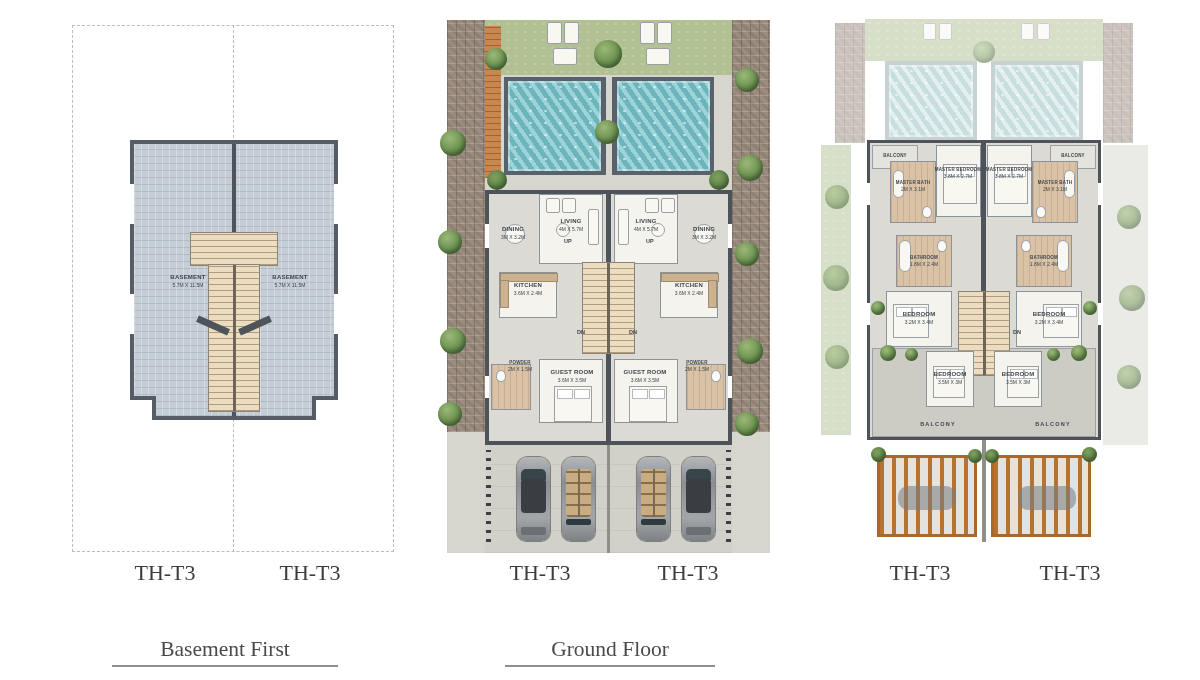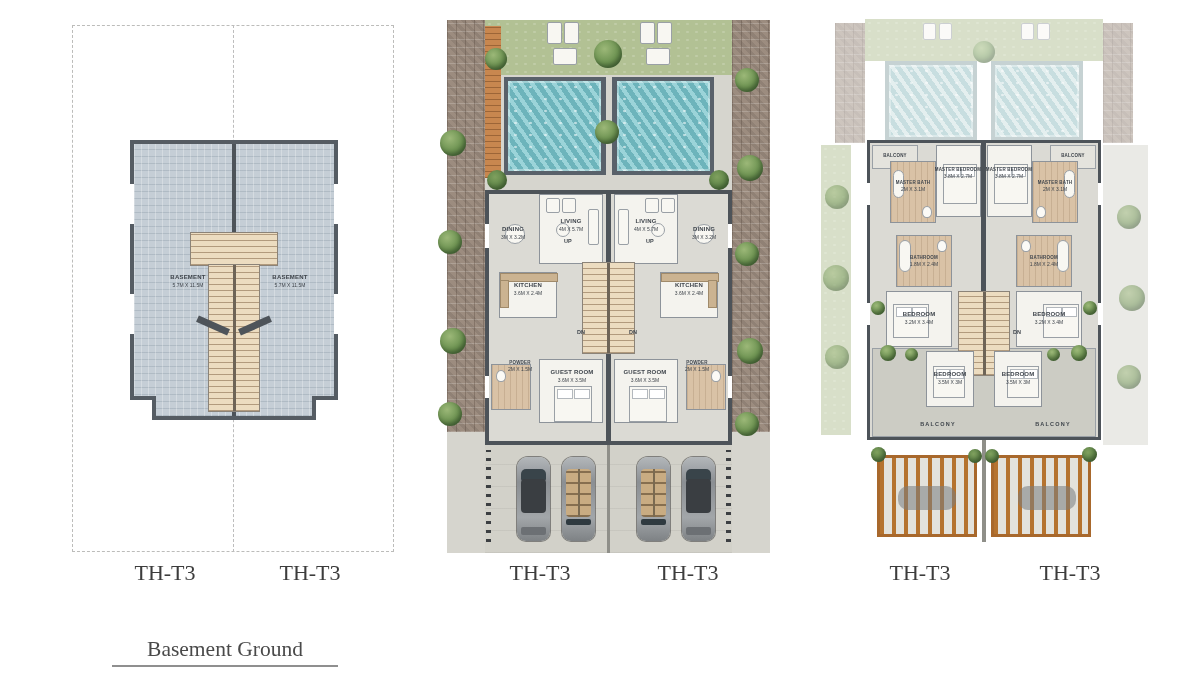--- a/index.html
+++ b/index.html
@@ -433,15 +433,16 @@
     <div class="room-label wide" style="left:188px;top:406px;width:60px;">BALCONY</div>
   </div>
 
   <div class="unit-label" style="left:125px;top:560px;">TH-T3</div>
   <div class="unit-label" style="left:270px;top:560px;">TH-T3</div>
   <div class="unit-label" style="left:500px;top:560px;">TH-T3</div>
   <div class="unit-label" style="left:648px;top:560px;">TH-T3</div>
   <div class="unit-label" style="left:880px;top:560px;">TH-T3</div>
   <div class="unit-label" style="left:1030px;top:560px;">TH-T3</div>
 
-  <div class="floor-title" style="left:112px;top:637px;width:226px;">Basement Ground</div>
+  <div class="floor-title" style="left:112px;top:637px;width:226px;">Basement First</div>
+  <div class="floor-title" style="left:505px;top:637px;width:210px;">Ground Floor</div>
 
 </div>
 
 </body></html>

